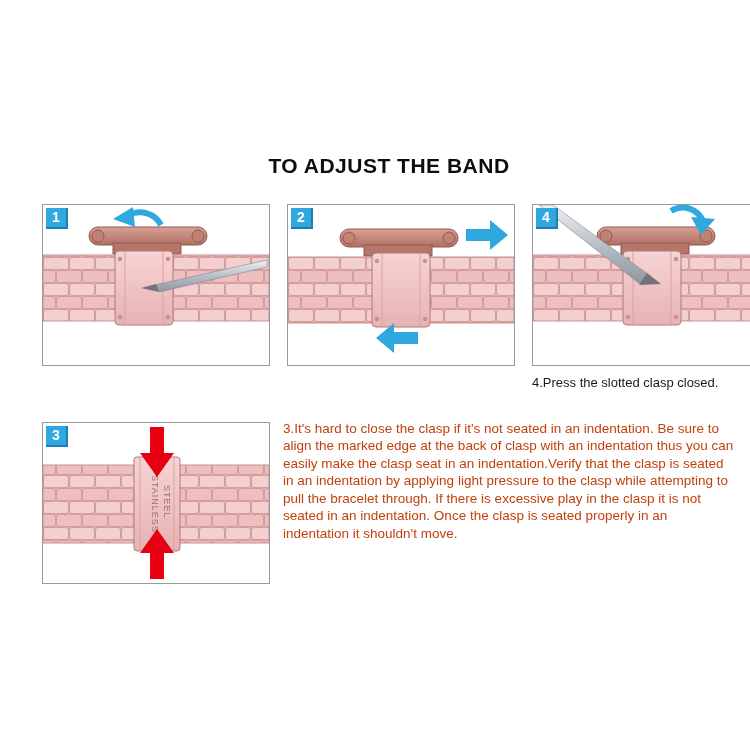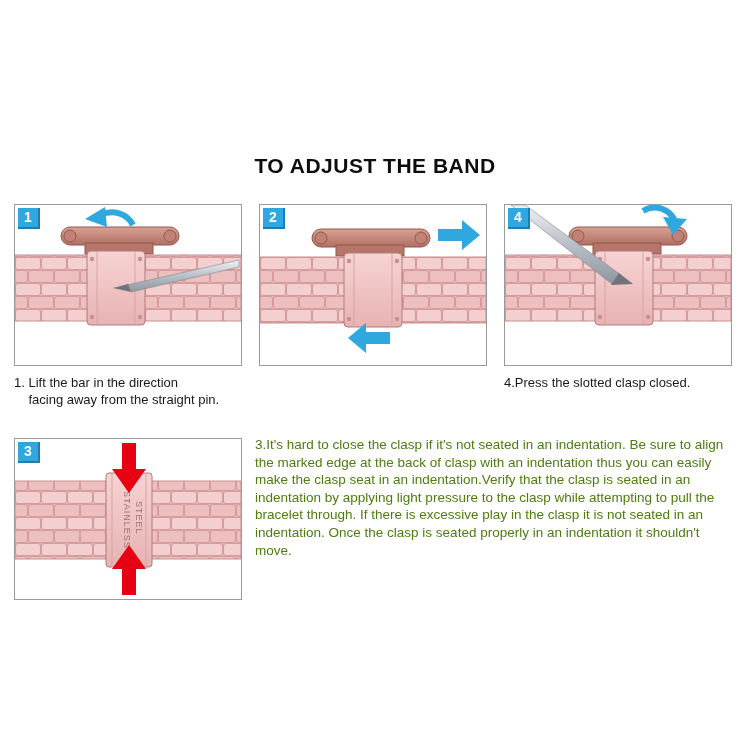--- a/index.html
+++ b/index.html
@@ -3,21 +3,21 @@
 <meta charset="utf-8">
 <style>
   * { box-sizing: border-box; }
   html, body { margin: 0; padding: 0; }
   body {
     width: 750px; height: 750px;
     background: #ffffff;
     font-family: "Liberation Sans", sans-serif;
     color: #111;
   }
-  .page { position: relative; width: 750px; height: 750px; background: #fff; overflow: hidden; }
+  .page { position: relative; width: 750px; height: 750px; background: #fff; overflow: hidden; padding-left: 28px; }
   .title {
     margin: 154px 0 26px;
     text-align: center;
     font-size: 21px;
     font-weight: 700;
     letter-spacing: 0.5px;
     color: #0d0d0d;
   }
   .content { padding: 0 14px; }
   .steps-row { display: flex; gap: 17px; }
@@ -46,21 +46,21 @@
     white-space: pre-wrap;
     color: #1a1a1a;
   }
   .bottom-row { display: flex; align-items: flex-start; margin-top: 30px; }
   .paragraph {
     width: 490px;
     margin-left: 13px;
     margin-top: -2px;
     font-size: 13.5px;
     line-height: 1.3;
-    color: #4d7c0f;
+    color: #c2410c;
   }
   svg text { font-family: "Liberation Sans", sans-serif; }
 </style>
 </head>
 <body>
 
 <svg width="0" height="0" style="position:absolute" aria-hidden="true">
   <defs>
     <pattern id="links" width="26" height="26" patternUnits="userSpaceOnUse">
       <rect width="26" height="26" fill="#e6b0b0"></rect>
@@ -115,22 +115,20 @@
             <g>
               <polygon points="112,80 224,55 224,62 116,87" fill="url(#silver)" stroke="#82878e" stroke-width="0.6"></polygon>
               <polygon points="98,83 113,79 116,87" fill="#70747a"></polygon>
             </g>
             <g>
               <path d="M 118 20 A 24 24 0 0 0 86 10" fill="none" stroke-width="6" stroke="#2fa8e0"></path>
               <polygon points="90,2 70,14 92,22" fill="#2fa8e0"></polygon>
             </g>
           </svg>
         </div>
-        <div class="caption">1. Lift the bar in the direction
-    facing away from the straight pin.</div>
       </div>
 
       <div class="step-col">
         <div class="panel">
           <div class="badge">2</div>
           <svg viewBox="0 0 226 160">
             <g>
               <rect x="52" y="24" width="118" height="18" rx="9" fill="url(#flapGrad)" stroke="#93584e"></rect>
               <circle cx="61" cy="33" r="6" fill="#c08275" stroke="#93584e"></circle>
               <circle cx="161" cy="33" r="6" fill="#c08275" stroke="#93584e"></circle>

